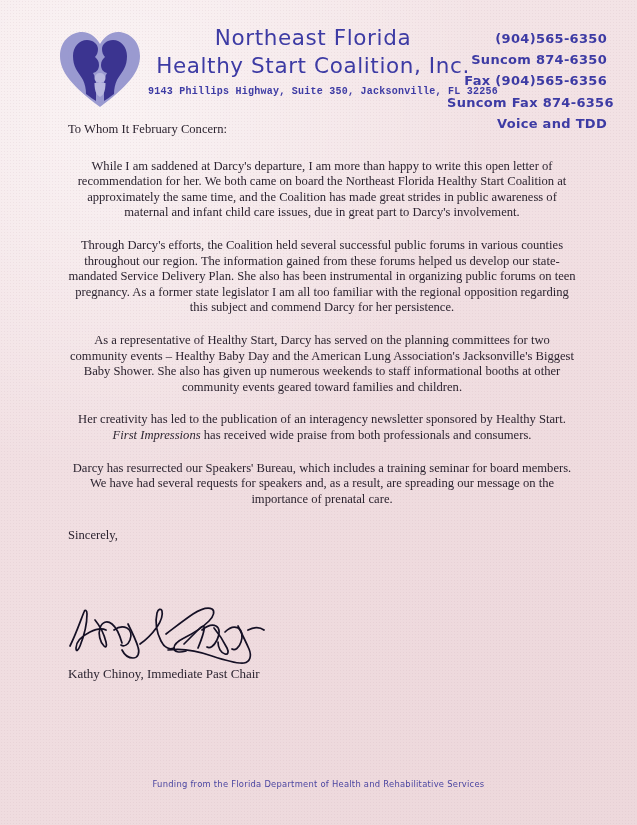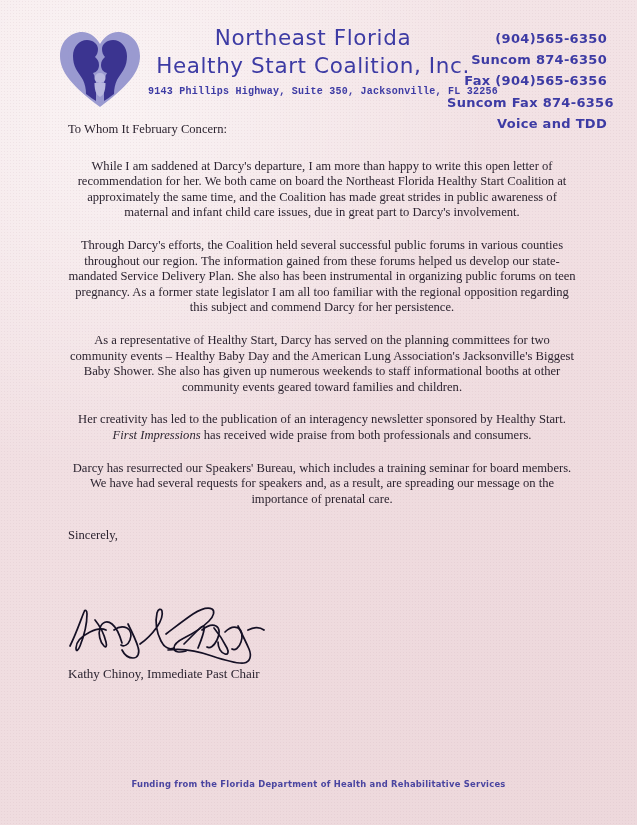--- a/index.html
+++ b/index.html
@@ -142,21 +142,21 @@
   }
 
   
   .footer {
     position: absolute;
     left: 0;
     top: 779px;
     width: 637px;
     text-align: center;
     font-family: "DejaVu Sans", sans-serif;
-    font-weight: bold;
+    font-weight: normal;
     font-size: 8.4px;
     letter-spacing: 0.25px;
     color: #4a45a0;
   }
 </style>
 </head>
 <body>
 
 <div class="page">
   <div class="grain"></div>

